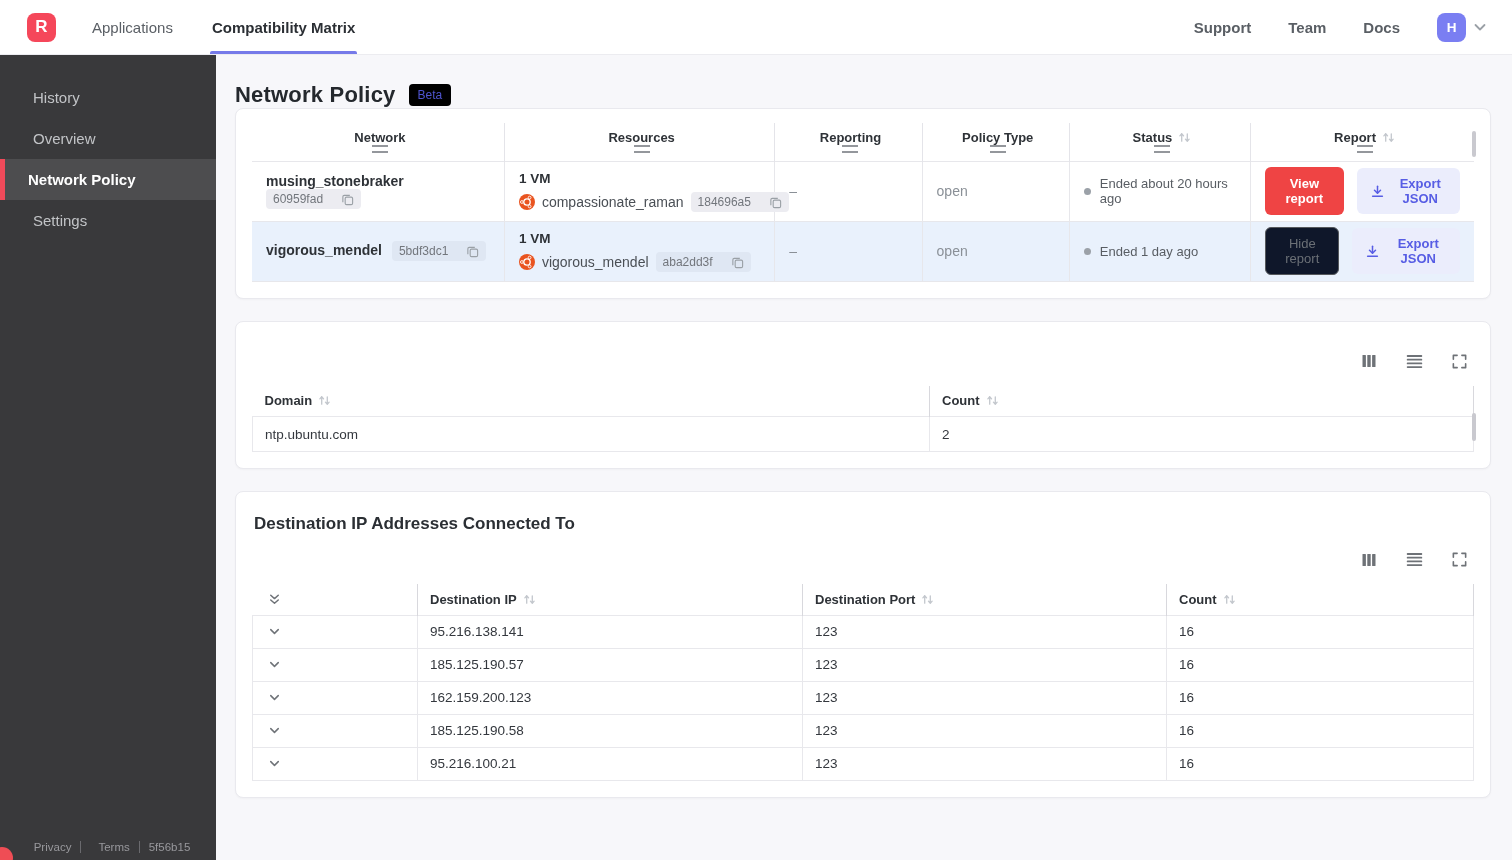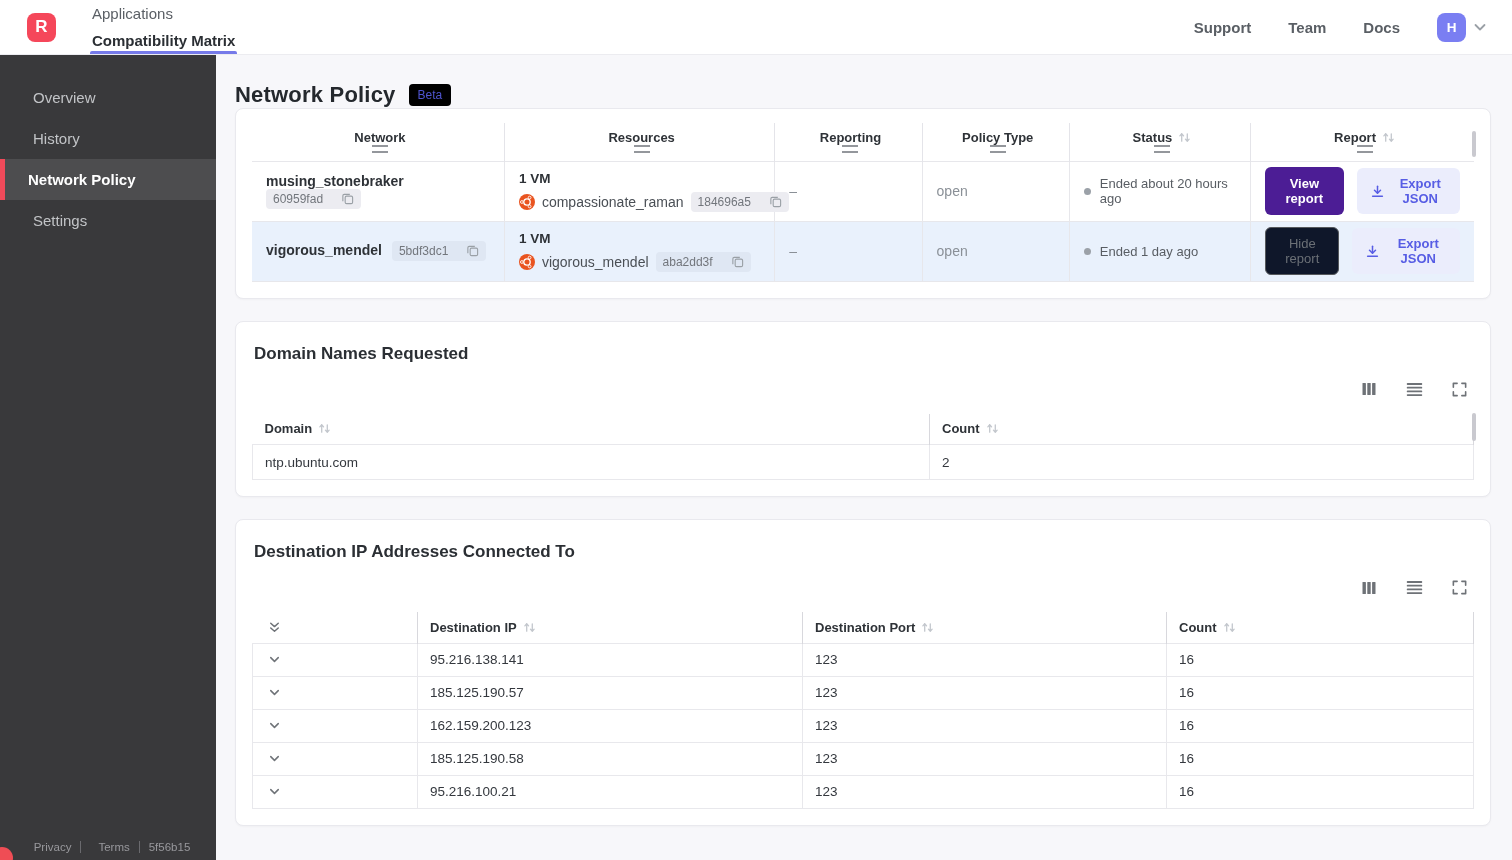--- a/index.html
+++ b/index.html
@@ -17,21 +17,21 @@
     display: flex; align-items: center; justify-content: space-between;
     z-index: 30;
   }
   .topbar-left { display: flex; align-items: center; height: 100%; }
   .logo {
     width: 29px; height: 29px; margin: 0 34px 0 27px;
     background: #f5475a; border-radius: 8px;
     display: flex; align-items: center; justify-content: center;
     color: #fff; font-weight: 700; font-size: 17px; cursor: pointer;
   }
-  .top-tabs { display: flex; height: 100%; flex-direction: column; }
+  .top-tabs { display: flex; height: 100%; }
   .top-tab {
     display: flex; align-items: center; height: 100%;
     padding: 0 2px; margin-right: 35px;
     font-size: 15px; color: #5a5f65; cursor: pointer; position: relative;
     text-decoration: none;
   }
   .top-tab.active { color: #2b2f34; font-weight: 700; }
   .top-tab.active::after {
     content: ""; position: absolute; left: 0; right: 0; bottom: 0;
     height: 3px; background: #767ae9; border-radius: 2px 2px 0 0;
@@ -117,34 +117,34 @@
   .sort-icon { color: #c3c7cd; display: flex; cursor: pointer; }
   .networks-table tbody td {
     height: 55px; border-top: 1px solid #e7e7eb; border-right: 1px solid #e7e7eb;
     border-bottom: 1px solid #e7e7eb; padding: 0 14px; font-size: 14px;
     vertical-align: middle;
   }
   .networks-table thead th:last-child, .networks-table tbody td:last-child { border-right: none; }
   tr.highlighted td { background: #e9f1fc; }
   .net-name { font-weight: 700; font-size: 14px; color: #2e3237; margin-right: 10px; }
   .pill {
-    display: inline-flex; align-items: flex-start; gap: 18px;
+    display: inline-flex; align-items: flex-end; gap: 18px;
     background: #ececf1; border-radius: 4px; padding: 3px 7px;
     font-size: 12px; color: #72767c; white-space: nowrap;
   }
   tr.highlighted .pill { background: #dfe7f3; }
   .copy-icon { color: #9aa0a6; display: flex; cursor: pointer; }
   .res-sum { font-weight: 700; font-size: 13.5px; margin: 9px 0 6px; color: #2e3237; }
   .res-line { display: flex; align-items: center; gap: 7px; color: #4a4f55; font-size: 14px; margin-bottom: 9px; }
   .muted-cell { color: #8a9097; font-size: 14px; }
   .status-cell-inner { display: flex; align-items: center; gap: 9px; color: #585d63; font-size: 13px; }
   .status-dot { width: 7px; height: 7px; border-radius: 50%; background: #9ba1a8; flex: 0 0 auto; }
   .report-cell-inner { display: flex; align-items: center; gap: 13px; }
   .btn-primary {
-    background: #4c1d95; color: #fff; border: none; border-radius: 6px;
+    background: #ef4444; color: #fff; border: none; border-radius: 6px;
     font-size: 13px; font-weight: 700; padding: 9px 13px; cursor: pointer;
     font-family: inherit;
   }
   .btn-outline {
     background: #0f172a; color: #6b7076; border: 1px solid #55585c; border-radius: 6px;
     font-size: 13px; padding: 8px 11px; cursor: pointer; font-family: inherit;
   }
   .btn-soft {
     background: #ebedfc; color: #575de4; border: none; border-radius: 6px;
     font-size: 13px; font-weight: 700; padding: 8px 13px; cursor: pointer;
@@ -202,22 +202,22 @@
     <span class="avatar-chevron">
       <svg width="16" height="16" viewBox="0 0 16 16" fill="none" stroke="currentColor" stroke-width="1.8" stroke-linecap="round" stroke-linejoin="round">
           <polyline points="3.5,6 8,10.5 12.5,6"></polyline>
         </svg>
     </span>
   </div>
 </header>
 
 <aside class="sidebar">
   <nav class="side-nav">
+    <div class="side-item">History</div>
     <div class="side-item">Overview</div>
-    <div class="side-item">History</div>
     <div class="side-item active">Network Policy</div>
     <div class="side-item">Settings</div>
   </nav>
   <div class="sidebar-footer">
     <a>Privacy</a>
     <span class="sep"></span>
     <a>Terms</a>
     <span class="sep"></span>
     <span>5f56b15</span>
   </div>
@@ -425,21 +425,20 @@
                 </button>
             </div>
           </td>
         </tr>
       </tbody>
     </table>
     <div class="scroll-thumb thumb-networks"></div>
   </section>
 
   <section class="card">
-    <h2 class="card-title">Domain Names Requested</h2>
     <div class="card-tools">
       <span class="tool-btn">
           <svg width="18" height="18" viewBox="0 0 18 18" fill="currentColor">
             <rect x="2.5" y="3" width="3.4" height="12" rx="0.6"></rect>
             <rect x="7.3" y="3" width="3.4" height="12" rx="0.6"></rect>
             <rect x="12.1" y="3" width="3.4" height="12" rx="0.6"></rect>
           </svg>
         </span>
       <span class="tool-btn">
           <svg width="19" height="19" viewBox="0 0 18 18" fill="none" stroke="currentColor" stroke-width="1.7" stroke-linecap="round">

